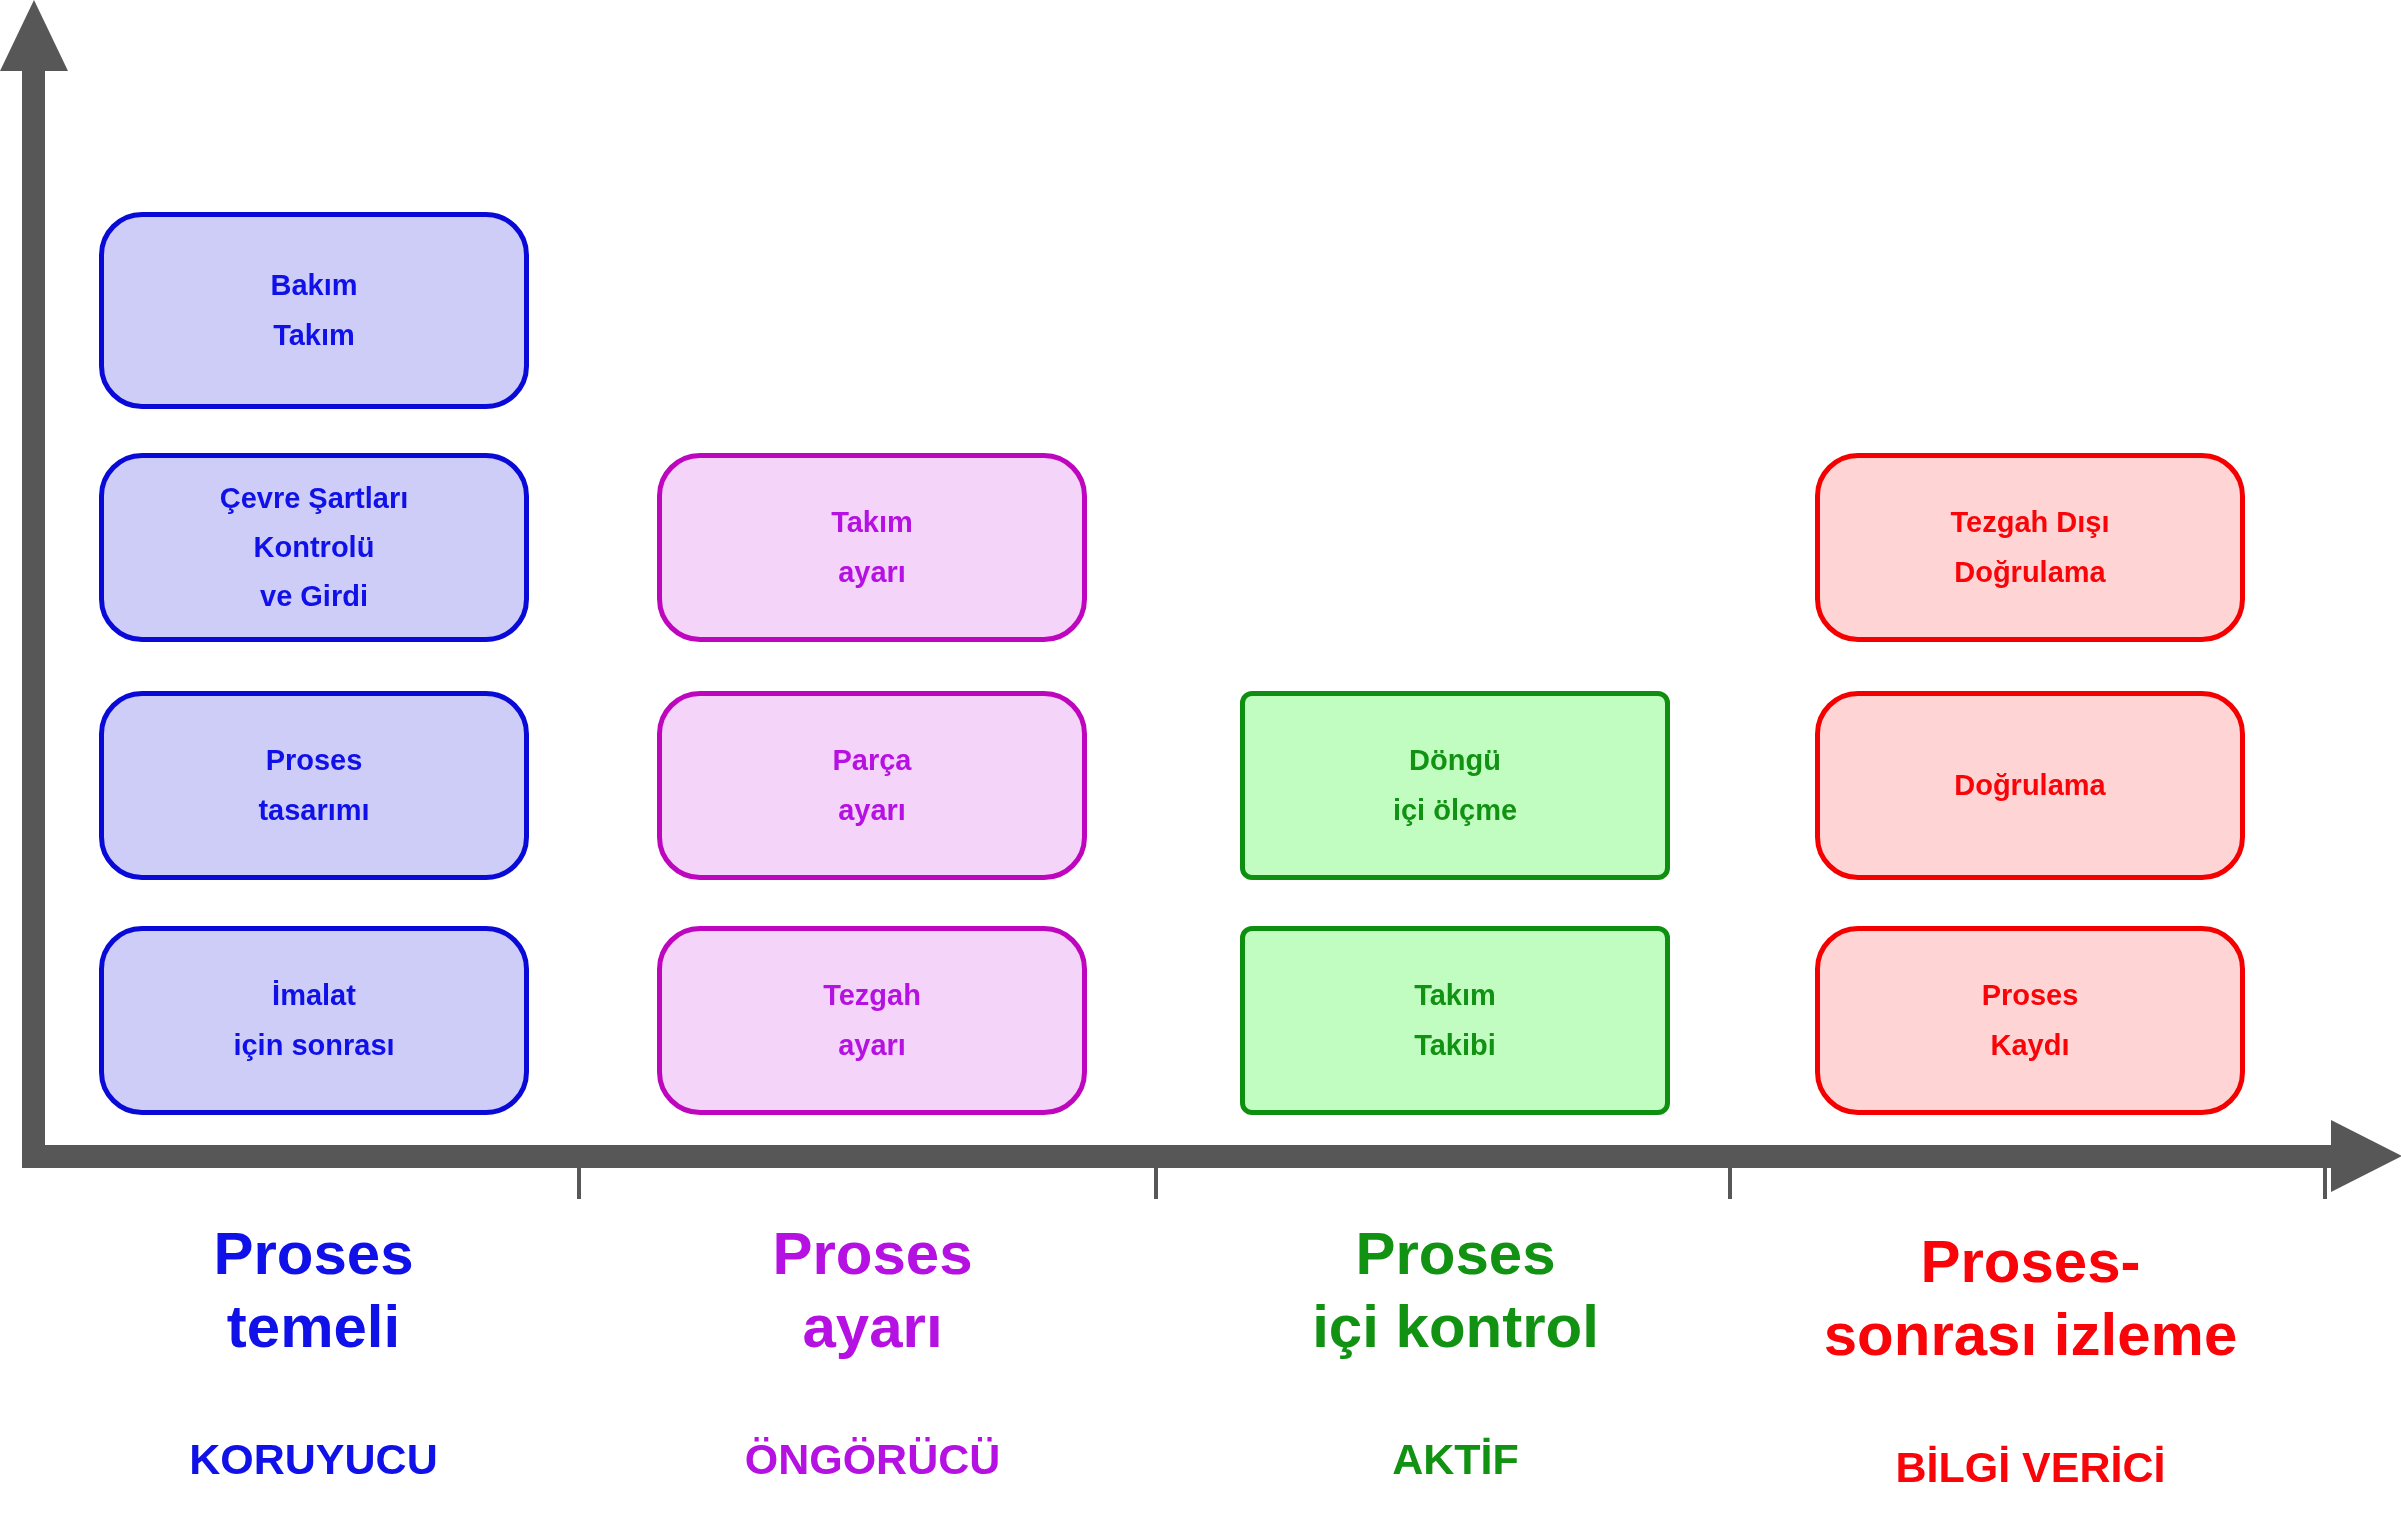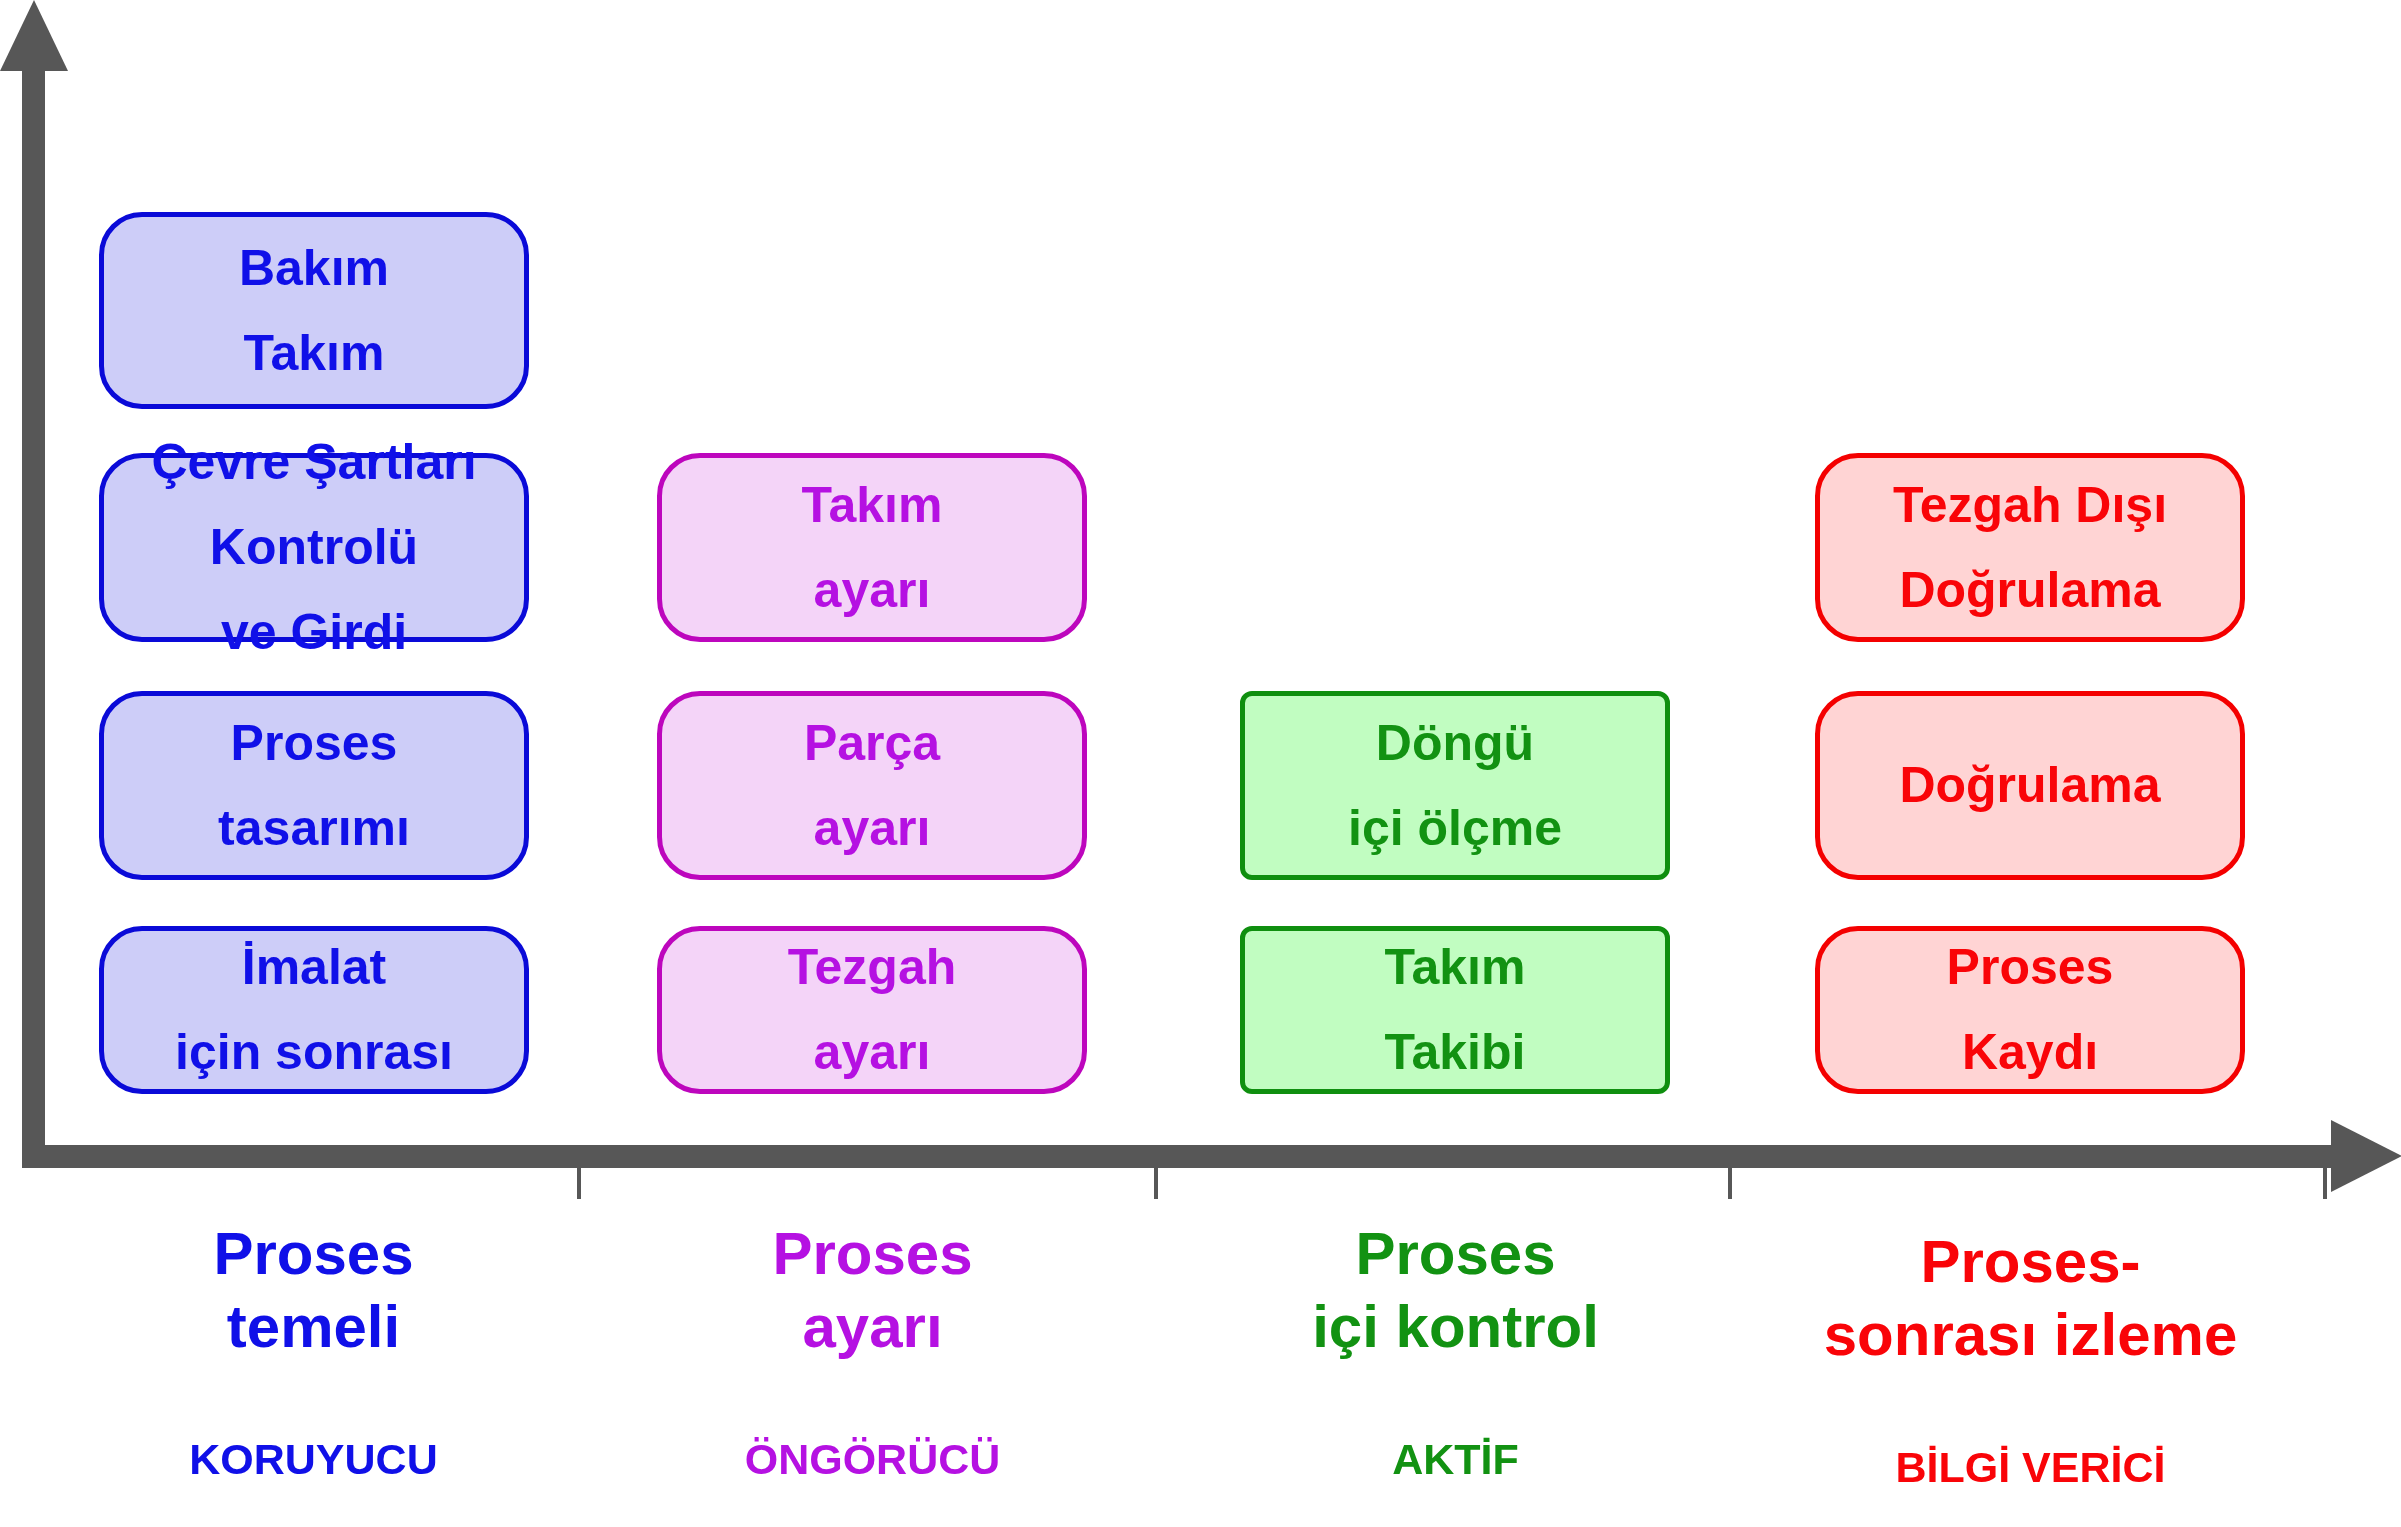--- a/index.html
+++ b/index.html
@@ -40,29 +40,29 @@
   .box{
     position:absolute;width:430px;box-sizing:border-box;
     border:5.7px solid var(--bd,#333);
     background:var(--bg,#eee);
     border-radius:43px;
     display:flex;align-items:center;justify-content:center;
     text-align:center;
   }
   .box .lines{
     color:var(--tx,#000);
-    font-size:50px;font-weight:bold;line-height:1.7;
+    font-size:29px;font-weight:bold;line-height:1.7;
   }
   .line{display:block;white-space:nowrap;}
   .line:empty{display:none;}
   .colx0{left:99px;} .colx1{left:657px;} .colx2{left:1240px;border-radius:12px;} .colx3{left:1815px;}
   .row1{top:212px;height:197px;}
   .row2{top:453px;height:189px;}
   .row3{top:691px;height:189px;}
-  .row4{top:926px;height:168px;}
+  .row4{top:926px;height:189px;}
   
   .axis-label{
     position:absolute;top:1217px;width:575px;
     text-align:center;color:var(--tx,#000);
     font-size:60px;font-weight:bold;line-height:1.22;
   }
   .category{
     position:absolute;top:1436px;width:575px;
     text-align:center;color:var(--tx,#000);
     font-size:43px;font-weight:bold;line-height:1.1;white-space:nowrap;

